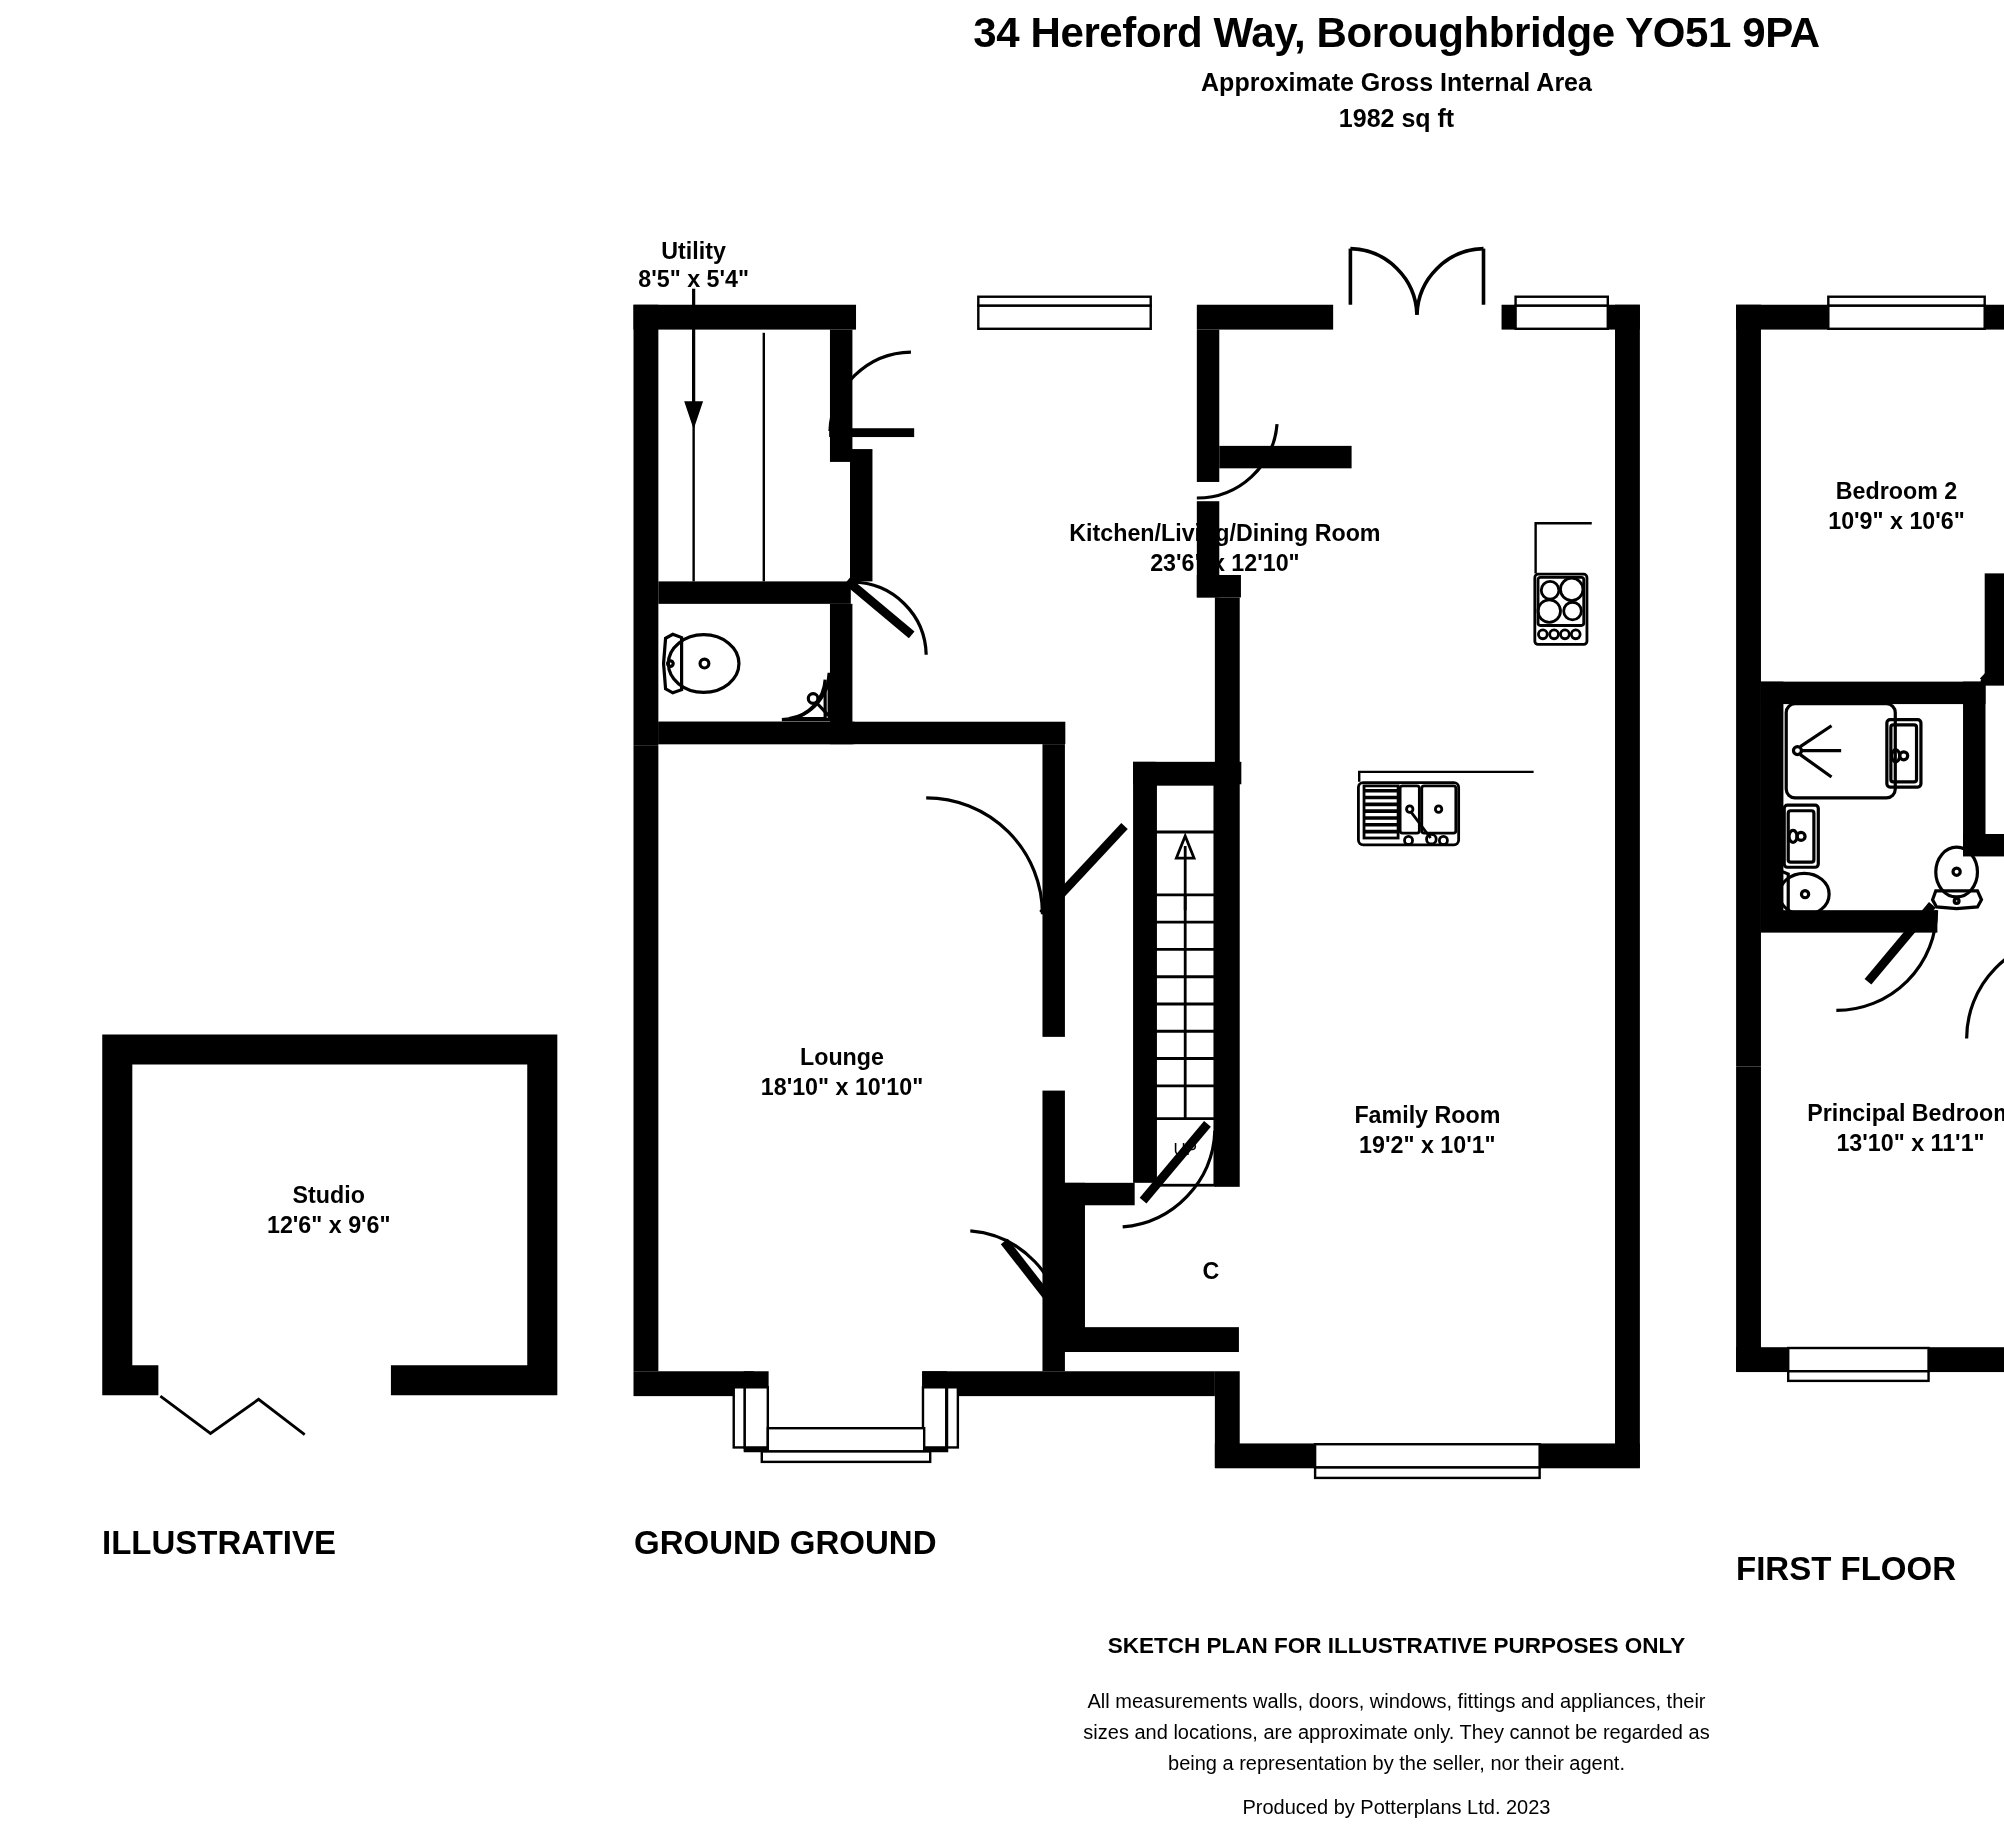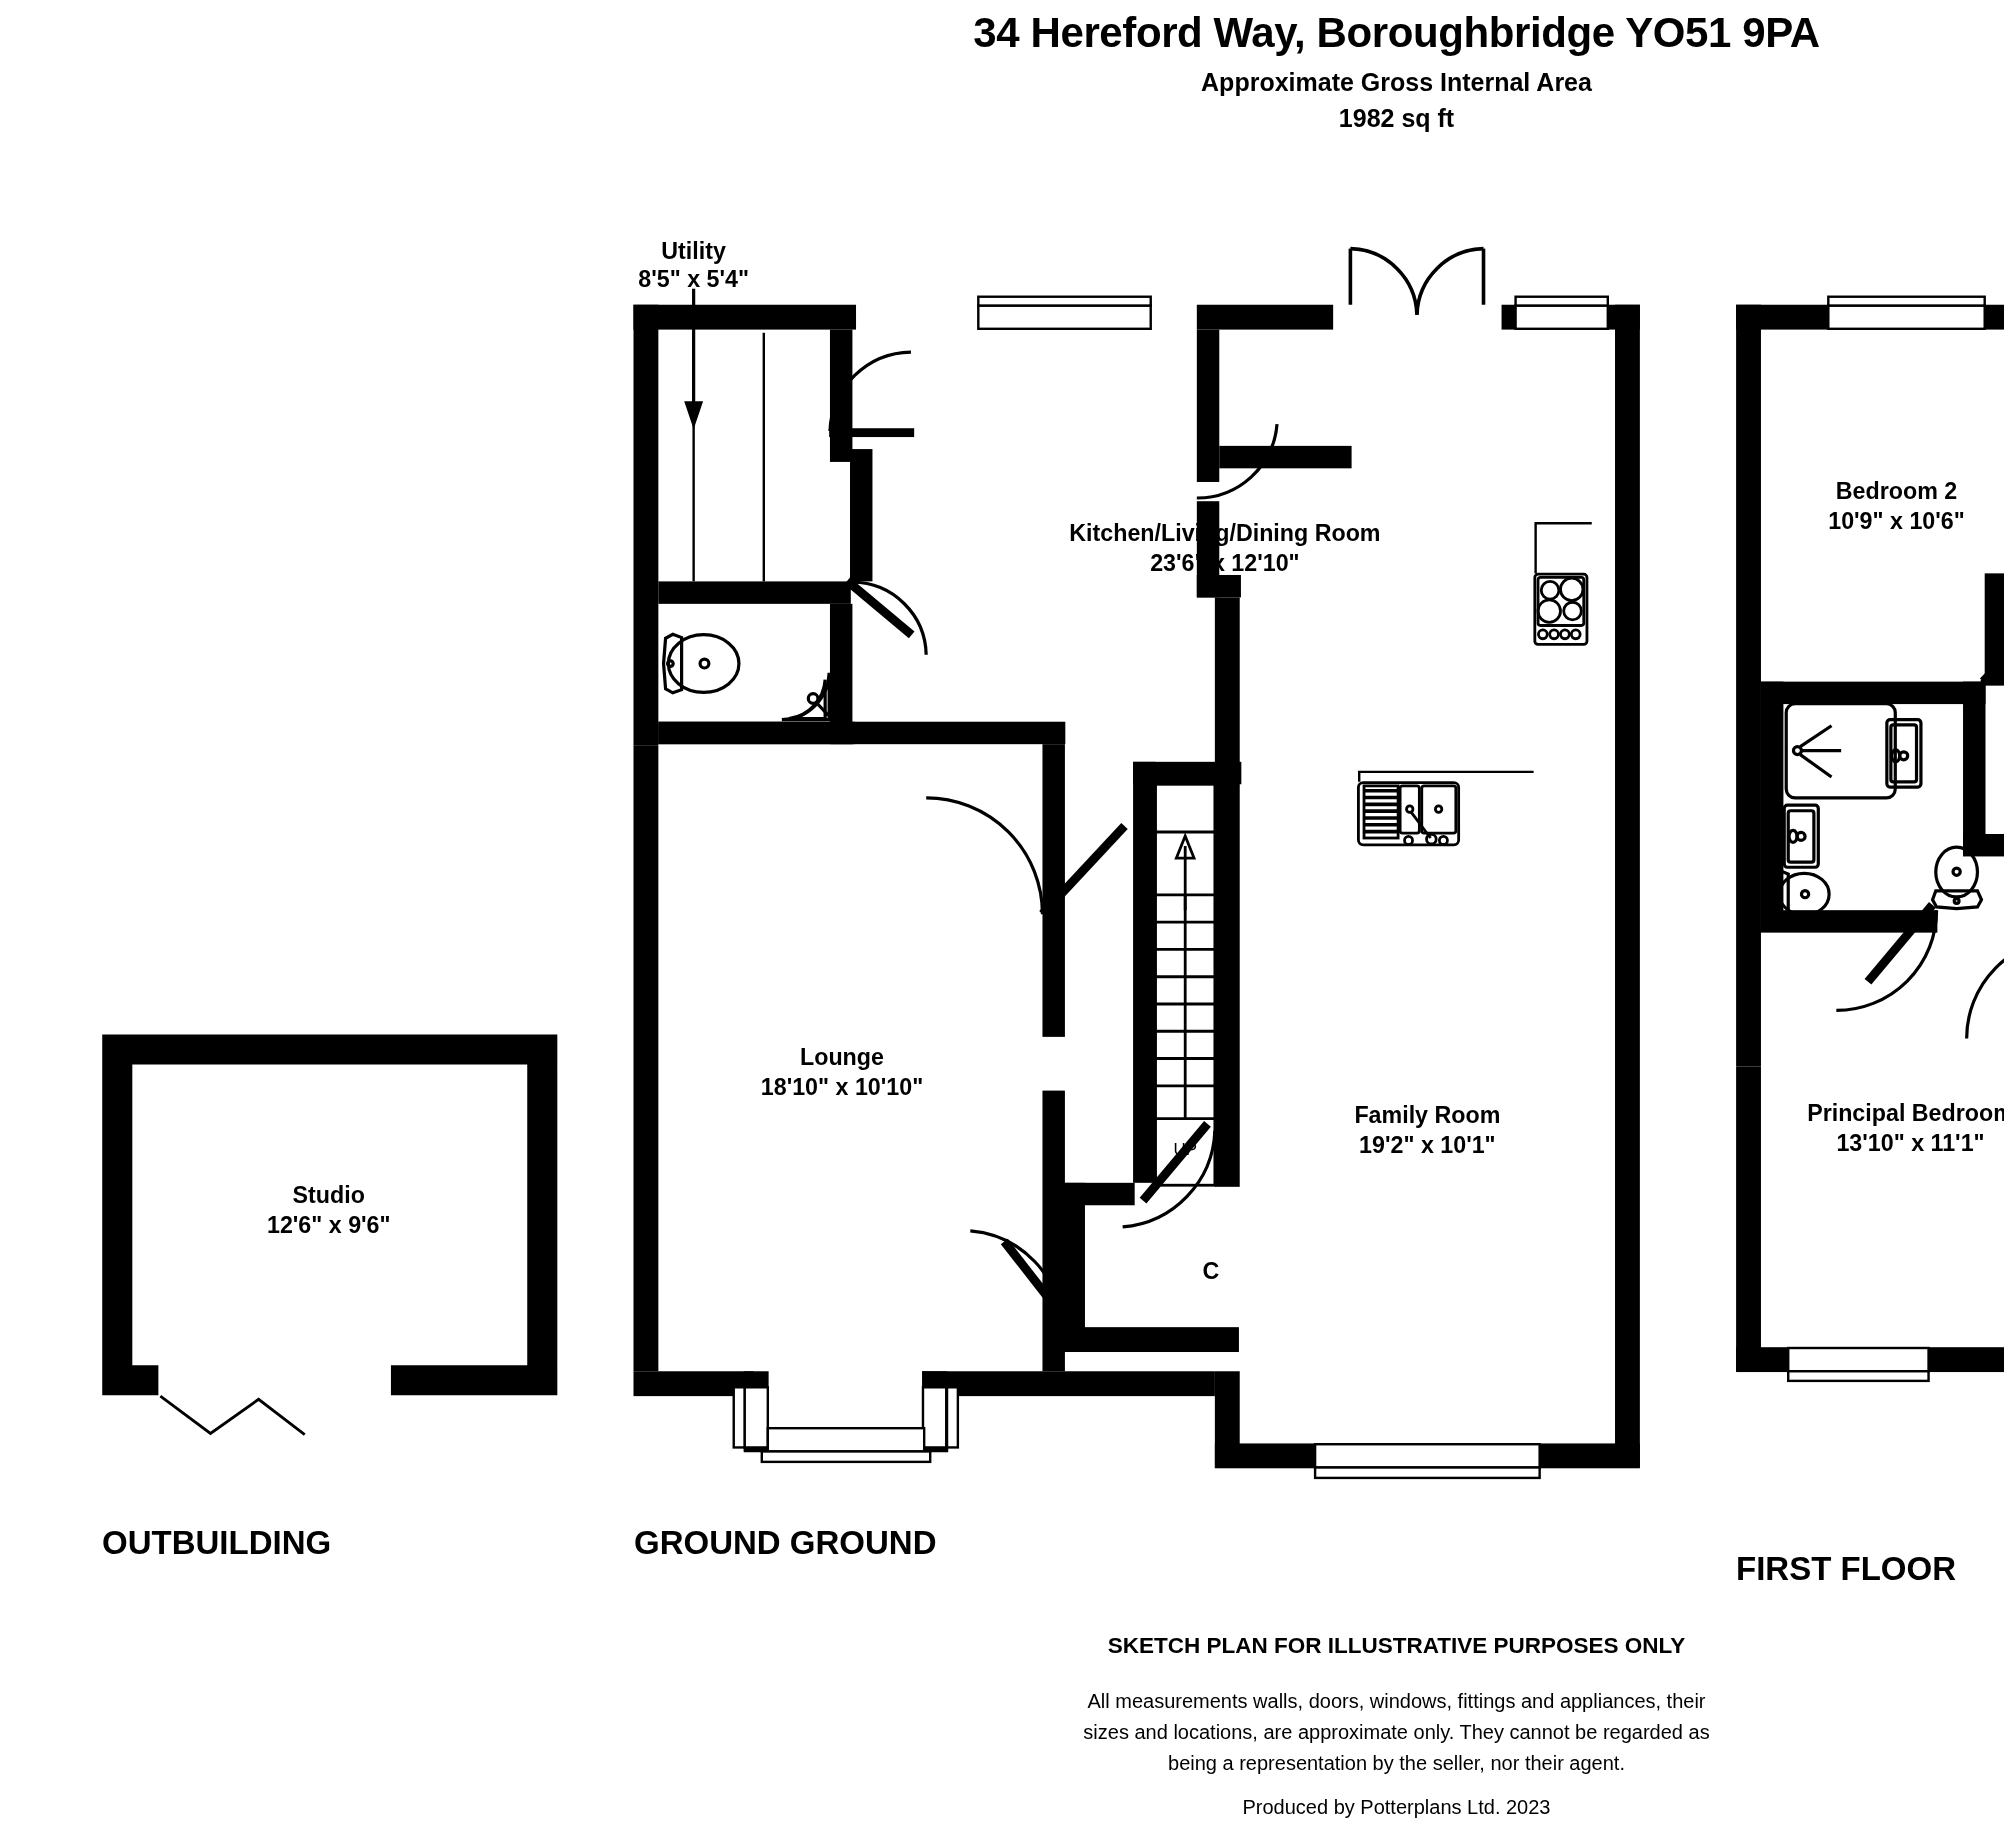--- a/index.html
+++ b/index.html
@@ -494,21 +494,21 @@
       <text class="rmdim" x="4765" y="2870">13'10" x 11'1"</text>
 
       <text class="rm" x="5440" y="2930">Bedroom 5</text>
       <text class="rmdim" x="5440" y="3005">7'7" x 6'7"</text>
 
       <text class="cup" x="5680" y="2700">C</text>
 
     </g>
   </svg>
 
-  <div class="floor-label" style="left:102px;  top:1524px;">OUTBUILDING</div>
+  <div class="floor-label" style="left:102px;  top:1524px;">ILLUSTRATIVE</div>
   <div class="floor-label" style="left:634px; top:1524px;">GROUND GROUND</div>
   <div class="floor-label" style="left:1736px; top:1524px;margin-top:26px;">FIRST FLOOR</div>
 
   <div class="foot-bold">SKETCH PLAN FOR ILLUSTRATIVE PURPOSES ONLY</div>
   <div class="foot-p">
     <div>All measurements walls, doors, windows, fittings and appliances, their</div>
     <div>sizes and locations, are approximate only. They cannot be regarded as</div>
     <div>being a representation by the seller, nor their agent.</div>
   </div>
   <div class="foot-prod">Produced by Potterplans Ltd. 2023</div>

